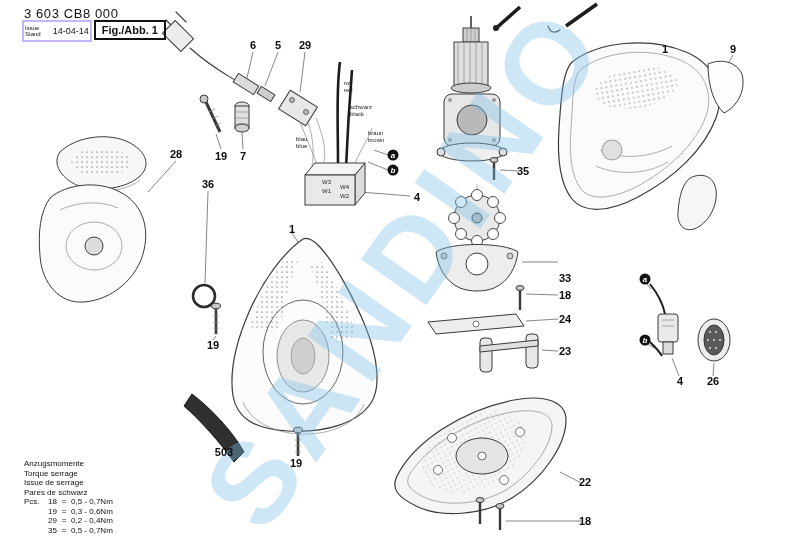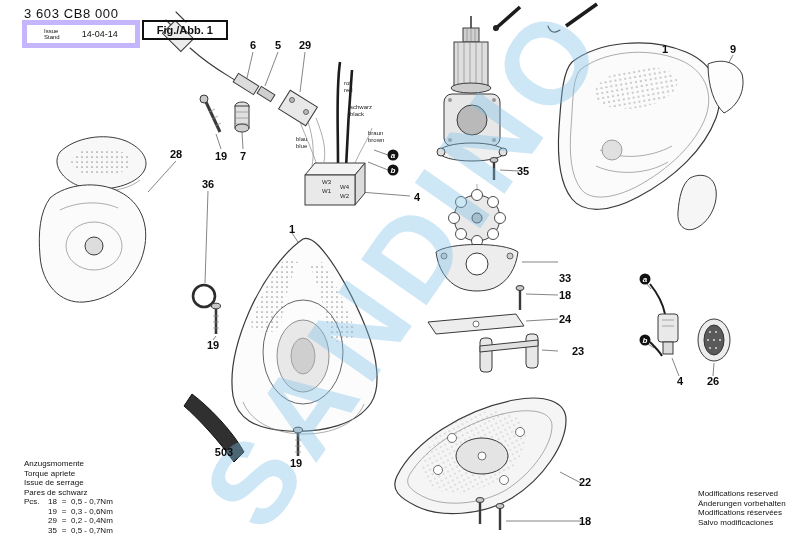--- a/index.html
+++ b/index.html
@@ -18,25 +18,25 @@
         z-index:10; color:#0c0c0c; }
   .badge { position:absolute; width:11px; height:11px; border-radius:50%; background:#111;
            color:#fff; font-size:8px; font-style:italic; font-weight:700; display:flex;
            align-items:center; justify-content:center; transform:translate(-50%,-50%); z-index:10; }
   .wl { position:absolute; font-size:6px; line-height:6.5px; z-index:10; color:#222;
         transform:translate(0,-50%); }
   .tl { position:absolute; font-size:6px; z-index:10; color:#222; }
 
   .hdr-pn { position:absolute; left:24px; top:6px; font-size:13px; letter-spacing:0.6px; z-index:10; }
   .hdr-box { position:absolute; left:22px; top:20px; display:flex; z-index:10; }
-  .issue-cell { border:5px solid #c4b5fd; display:flex; align-items:center; gap:22px; padding:1px 17px; height:16px; }
+  .issue-cell { border:2px solid #c4b5fd; display:flex; align-items:center; gap:12px; padding:1px 1px; height:16px; }
   .issue-labels { font-size:6px; line-height:6.5px; }
   .issue-date { font-size:9px; }
   .fig-cell { border:2px solid #111; margin-left:2px; font-weight:700; font-size:11px;
-              padding:0 13px; display:flex; align-items:center; height:16px; }
+              padding:0 6px; display:flex; align-items:center; height:16px; }
 
   .torque { position:absolute; left:24px; top:459px; font-size:8px; line-height:9.5px; z-index:10; }
   .torque .row { display:flex; }
   .torque .pcs { width:20px; }
   .torque .num { width:13px; text-align:right; }
   .torque .eq  { width:14px; text-align:center; }
 
   .footer-notes { position:absolute; left:698px; top:489px; font-size:8px; line-height:9.5px; z-index:10; }
 </style>
 </head>
@@ -263,21 +263,21 @@
   <div class="co" style="left:243px;top:156px">7</div>
   <div class="co" style="left:208px;top:184px">36</div>
   <div class="co" style="left:417px;top:197px">4</div>
   <div class="co" style="left:523px;top:171px">35</div>
   <div class="co" style="left:292px;top:229px">1</div>
   <div class="co" style="left:665px;top:49px">1</div>
   <div class="co" style="left:733px;top:49px">9</div>
   <div class="co" style="left:565px;top:278px">33</div>
   <div class="co" style="left:565px;top:295px">18</div>
   <div class="co" style="left:565px;top:319px">24</div>
-  <div class="co" style="left:578px;top:351px">23</div>
+  <div class="co" style="left:565px;top:351px">23</div>
   <div class="co" style="left:213px;top:345px">19</div>
   <div class="co" style="left:224px;top:452px">503</div>
   <div class="co" style="left:296px;top:463px">19</div>
   <div class="co" style="left:585px;top:482px">22</div>
   <div class="co" style="left:585px;top:521px">18</div>
   <div class="co" style="left:680px;top:381px">4</div>
   <div class="co" style="left:713px;top:381px">26</div>
 
   <div class="badge" style="left:393px;top:155px">a</div>
   <div class="badge" style="left:393px;top:170px">b</div>
@@ -301,21 +301,21 @@
     <div>brown</div>
   </div>
 
   <div class="tl" style="left:322px;top:179px">W3</div>
   <div class="tl" style="left:322px;top:188px">W1</div>
   <div class="tl" style="left:340px;top:184px">W4</div>
   <div class="tl" style="left:340px;top:193px">W2</div>
 
   <div class="torque">
     <div>Anzugsmomente</div>
-    <div>Torque apriete</div>
+    <div>Torque serrage</div>
     <div>Issue de serrage</div>
     <div>Pares de schwarz</div>
     <div class="row">
       <span class="pcs">Pcs.</span>
       <span class="num">18</span>
       <span class="eq">=</span>
       <span class="val">0,5 - 0,7Nm</span>
     </div>
     <div class="row">
       <span class="pcs"></span>
@@ -330,20 +330,14 @@
       <span class="val">0,2 - 0,4Nm</span>
     </div>
     <div class="row">
       <span class="pcs"></span>
       <span class="num">35</span>
       <span class="eq">=</span>
       <span class="val">0,5 - 0,7Nm</span>
     </div>
   </div>
 
-  <div class="footer-notes">
-    <div>Modifications reserved</div>
-    <div>Änderungen vorbehalten</div>
-    <div>Modifications réservées</div>
-    <div>Salvo modificaciones</div>
-  </div>
 
 </div>
 
 </body></html>

